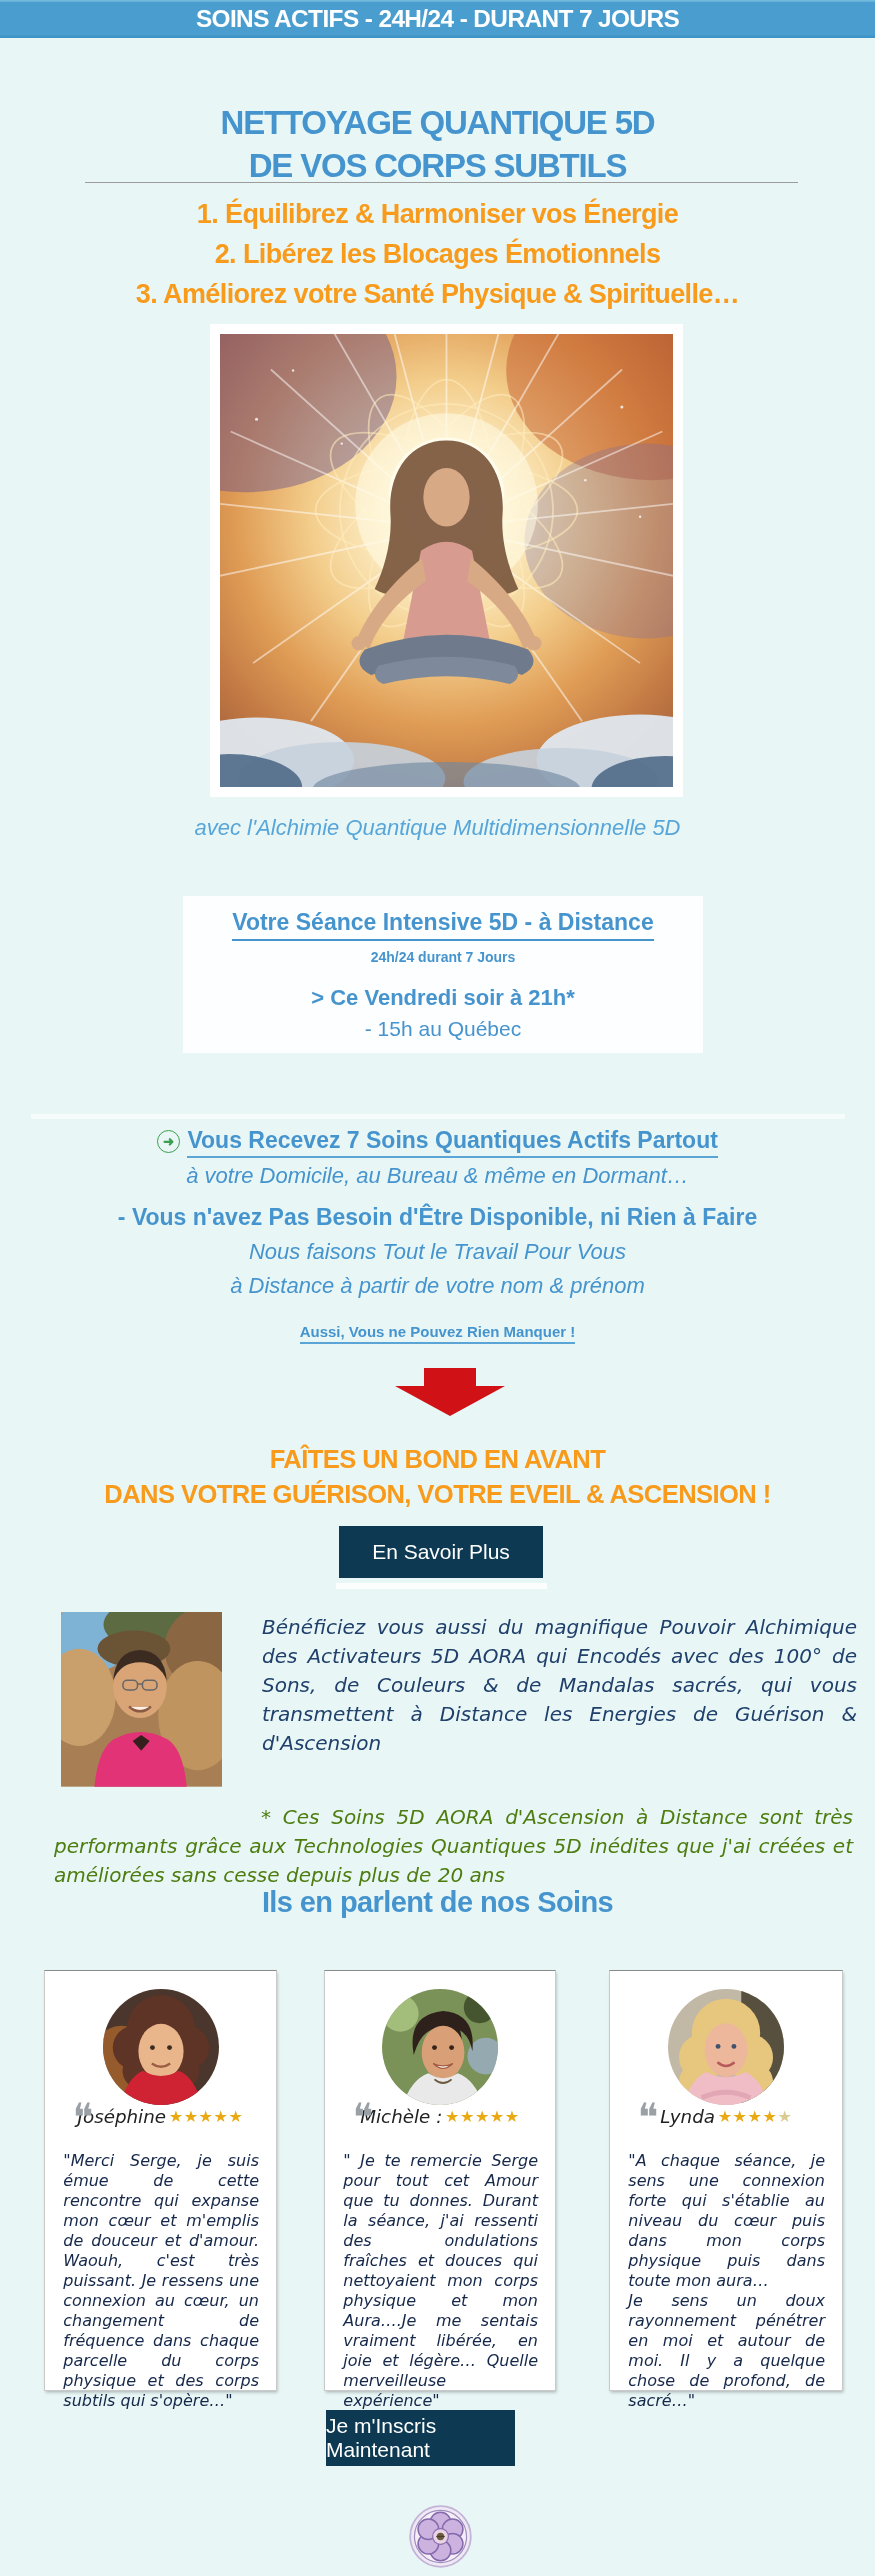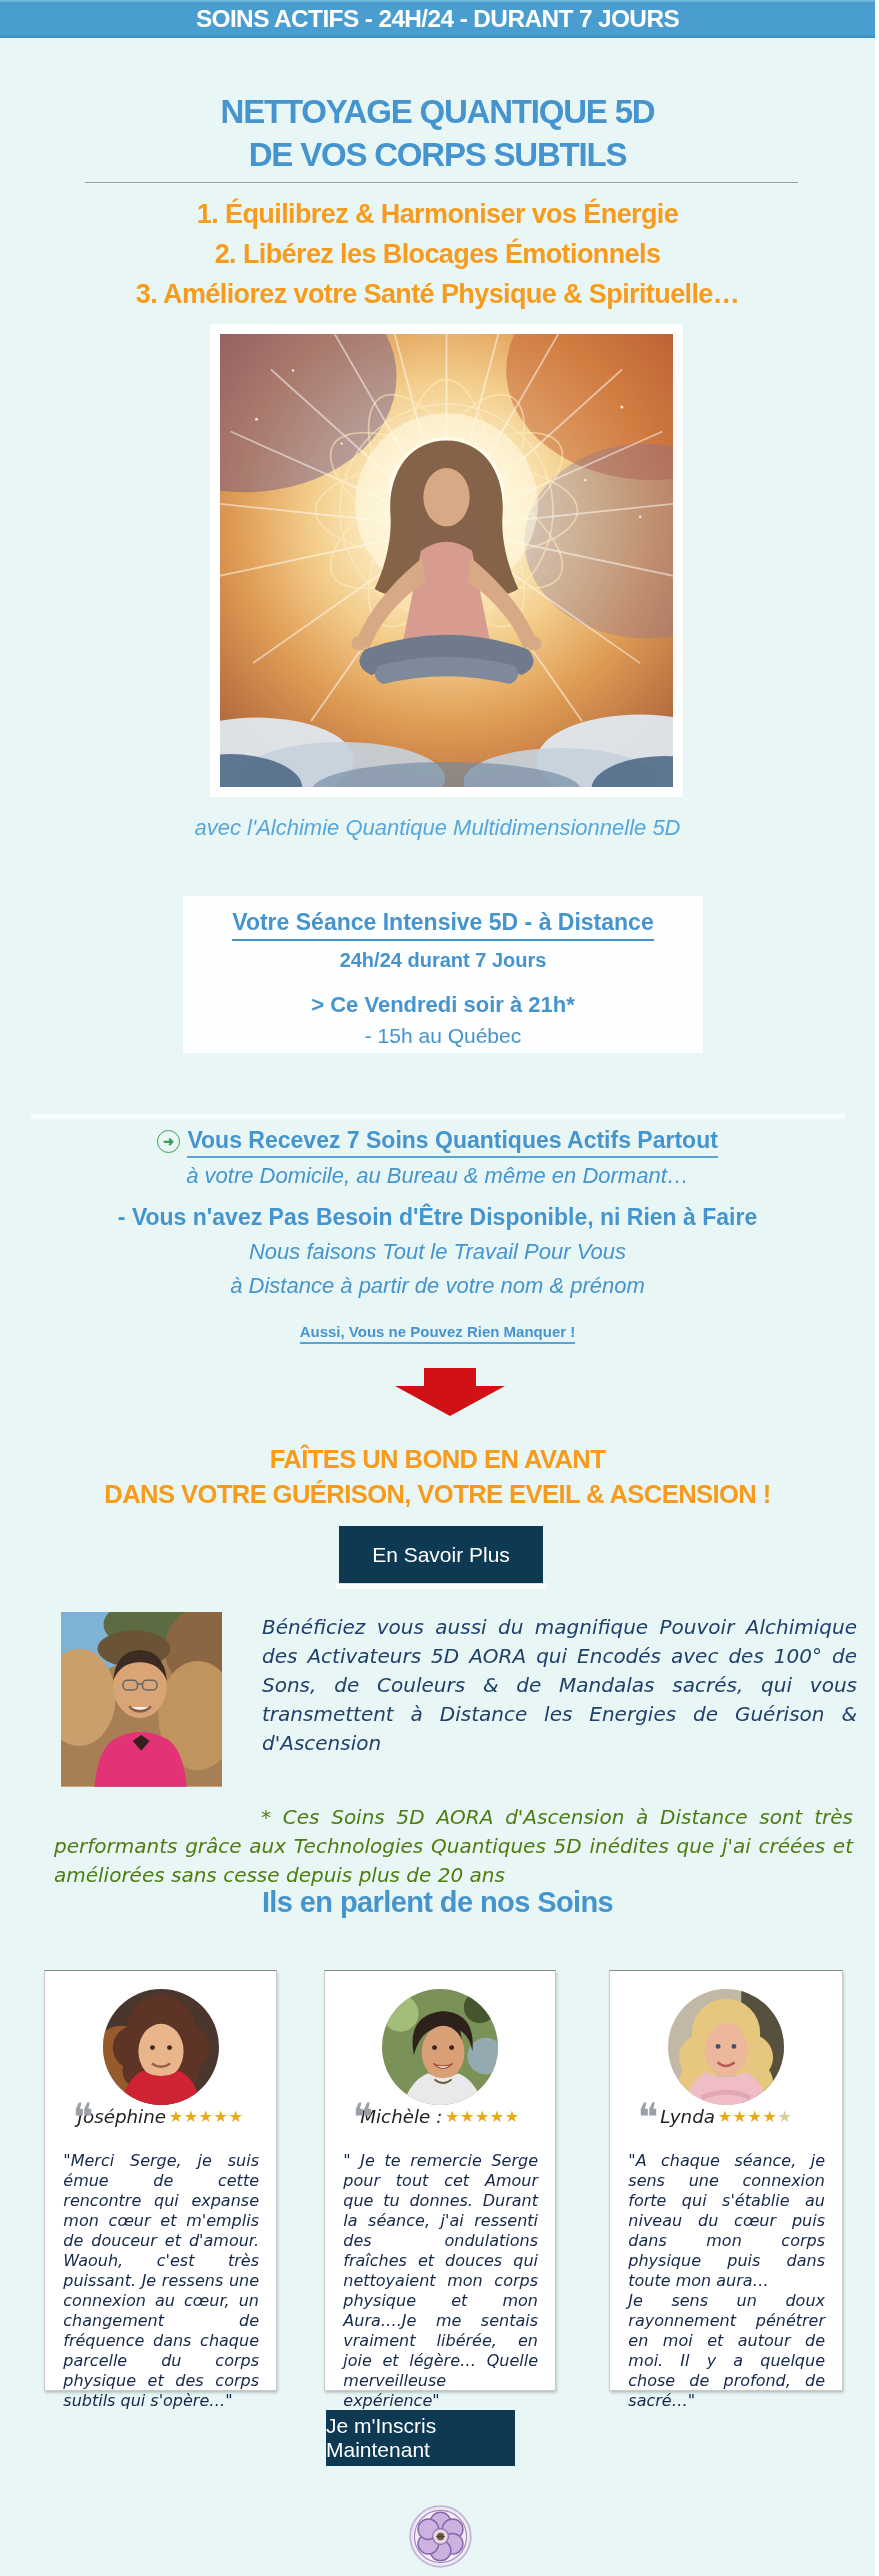--- a/index.html
+++ b/index.html
@@ -7,42 +7,42 @@
         font-family:"Liberation Sans",sans-serif;}
   .bg{position:absolute;left:0;top:0;width:875px;height:2576px;background:#e8f7f6;}
 
   
   .banner{position:absolute;left:0;top:0;width:875px;height:38px;background:#4a9ecf;
           box-shadow:inset 0 1.8px 0 #72b9de, inset 0 -2.4px 0 #3e94c6;
           display:flex;align-items:center;justify-content:center;}
   .banner span{color:#ffffff;font-size:24.4px;font-weight:bold;letter-spacing:-0.6px;}
 
   
-  .title{position:absolute;left:0;top:90px;width:875px;text-align:center;
+  .title{position:absolute;left:0;top:101px;width:875px;text-align:center;
          color:#4694ce;font-weight:bold;font-size:33px;line-height:43px;letter-spacing:-1.2px;}
   .hr{position:absolute;left:85px;top:182px;width:713px;height:1.2px;background:#9c9c9c;}
 
   
   .benefits{position:absolute;left:0;top:194px;width:875px;text-align:center;
             color:#f89b1c;font-weight:bold;font-size:27px;line-height:40px;letter-spacing:-0.6px;}
 
   
   .hero-frame{position:absolute;left:210px;top:324px;width:473px;height:473px;background:#ffffff;
               display:flex;align-items:center;justify-content:center;}
   .hero-frame svg{display:block;}
 
   .caption{position:absolute;left:0;top:815px;width:875px;text-align:center;
            color:#58a6d9;font-style:italic;font-size:22px;}
 
   
   .seance{position:absolute;left:183px;top:896px;width:520px;height:157px;background:#fdfeff;
           text-align:center;color:#4694ce;}
   .seance .l1{margin-top:13.4px;font-size:23px;font-weight:bold;}
   .seance .l1 span{display:inline-block;border-bottom:2.4px solid #4694ce;padding-bottom:2.4px;}
-  .seance .l2{margin-top:8.5px;font-size:20px;font-weight:bold;}
+  .seance .l2{margin-top:8.5px;font-size:14px;font-weight:bold;}
   .seance .l3{margin-top:19.5px;font-size:22px;font-weight:bold;}
   .seance .l4{margin-top:6.1px;font-size:21px;}
 
   .band{position:absolute;left:30.5px;top:1114px;width:814px;height:4.9px;background:rgba(255,255,255,0.6);}
 
   
   .cline{position:absolute;left:0;width:875px;text-align:center;color:#4694ce;}
   .r-head{top:1127px;font-size:23px;font-weight:bold;}
   .r-head .utext{display:inline-block;border-bottom:2.4px solid #5ba5d6;padding-bottom:2.4px;}
   .g-icon{display:inline-block;width:21px;height:21px;border:1.8px solid #3a9e4e;border-radius:50%;
@@ -59,21 +59,21 @@
   .red-arrow .stem{position:absolute;left:29px;top:0;width:52px;height:19.5px;background:#d01217;}
   .red-arrow .head{position:absolute;left:0;top:18.3px;width:0;height:0;
                    border-left:55px solid transparent;border-right:55px solid transparent;
                    border-top:30.5px solid #d01217;}
 
   .cta-head{position:absolute;left:0;top:1442px;width:875px;text-align:center;
             color:#f89b1c;font-weight:bold;font-size:25.6px;line-height:35px;letter-spacing:-0.6px;}
 
   .btn{position:absolute;background:#0d3a52;color:#ffffff;display:flex;align-items:center;justify-content:center;
        cursor:pointer;}
-  .btn1{left:339px;top:1526px;width:204px;height:58px;font-size:21px;}
+  .btn1{left:339px;top:1526px;width:204px;height:52px;font-size:21px;}
   .btn1shadow{position:absolute;left:336px;top:1583px;width:211px;height:6.1px;background:rgba(255,255,255,0.85);}
   .btn2{left:326px;top:2410px;width:189px;height:56px;font-size:21px;}
 
   
   .serge{position:absolute;left:61px;top:1612px;width:161px;height:175px;overflow:hidden;}
   .about-p{position:absolute;left:262px;top:1613px;width:595px;color:#20406b;
            font-family:"DejaVu Sans",sans-serif;font-style:italic;font-size:20px;line-height:29px;text-align:justify;}
   .footnote{position:absolute;left:54px;top:1803px;width:799px;color:#4d7c0f;
             font-family:"DejaVu Sans",sans-serif;font-style:italic;font-size:20px;line-height:29px;
             text-align:justify;text-indent:207px;}

